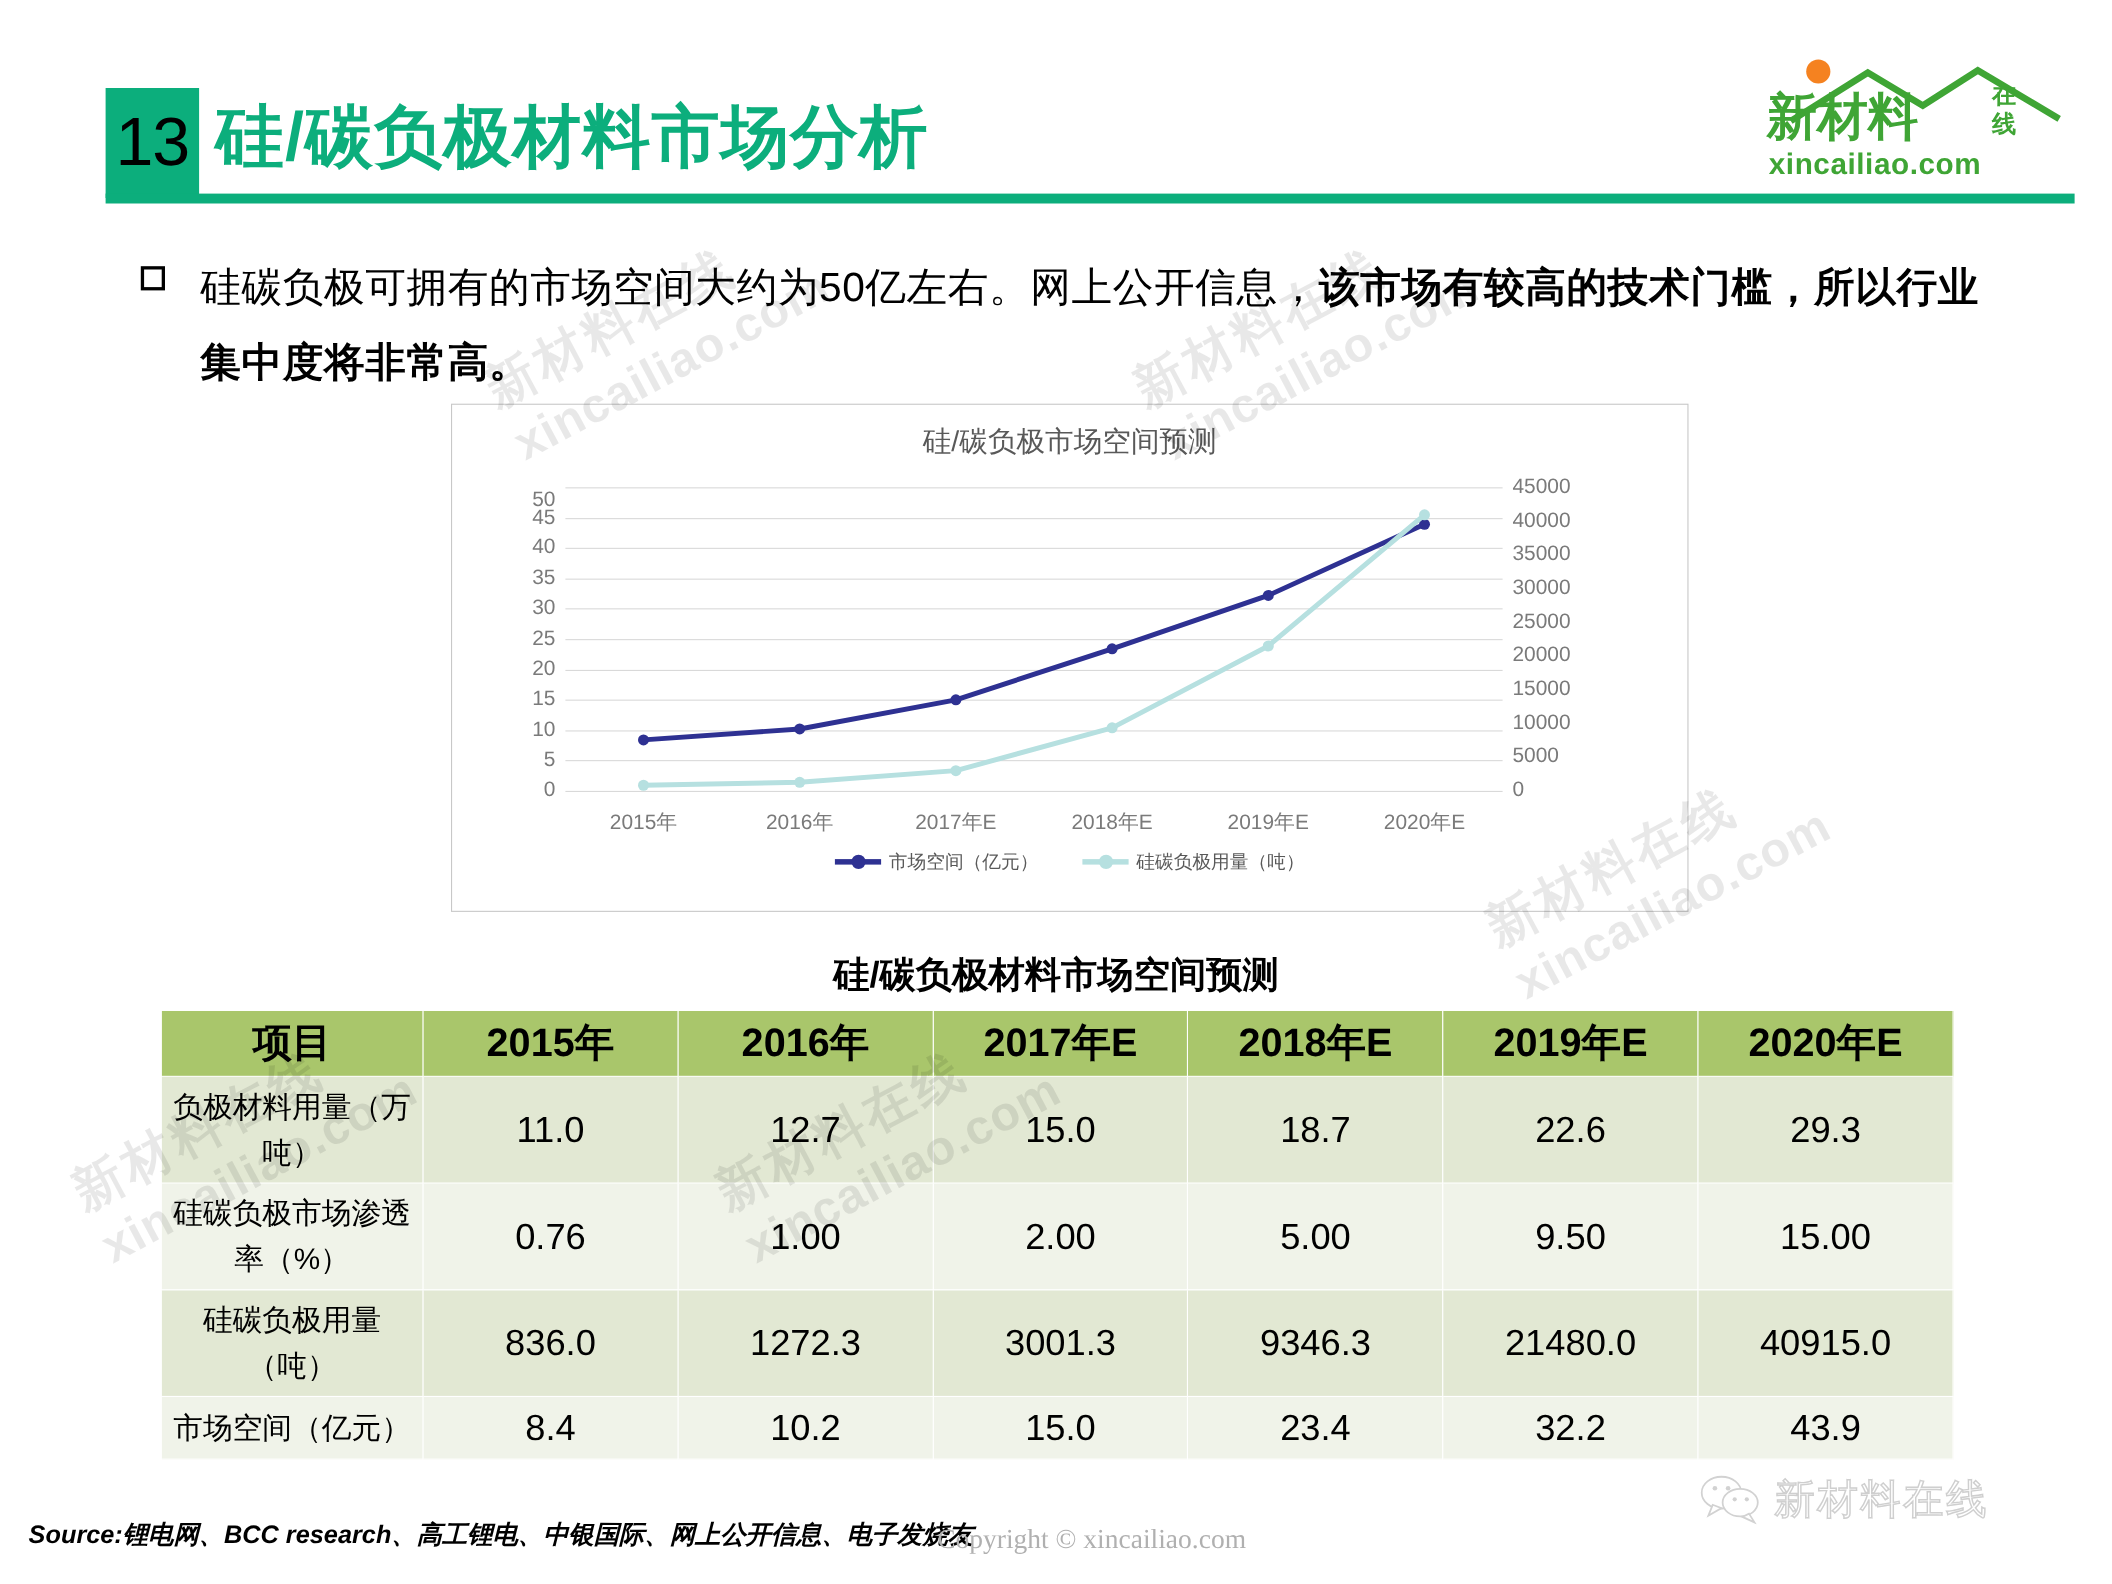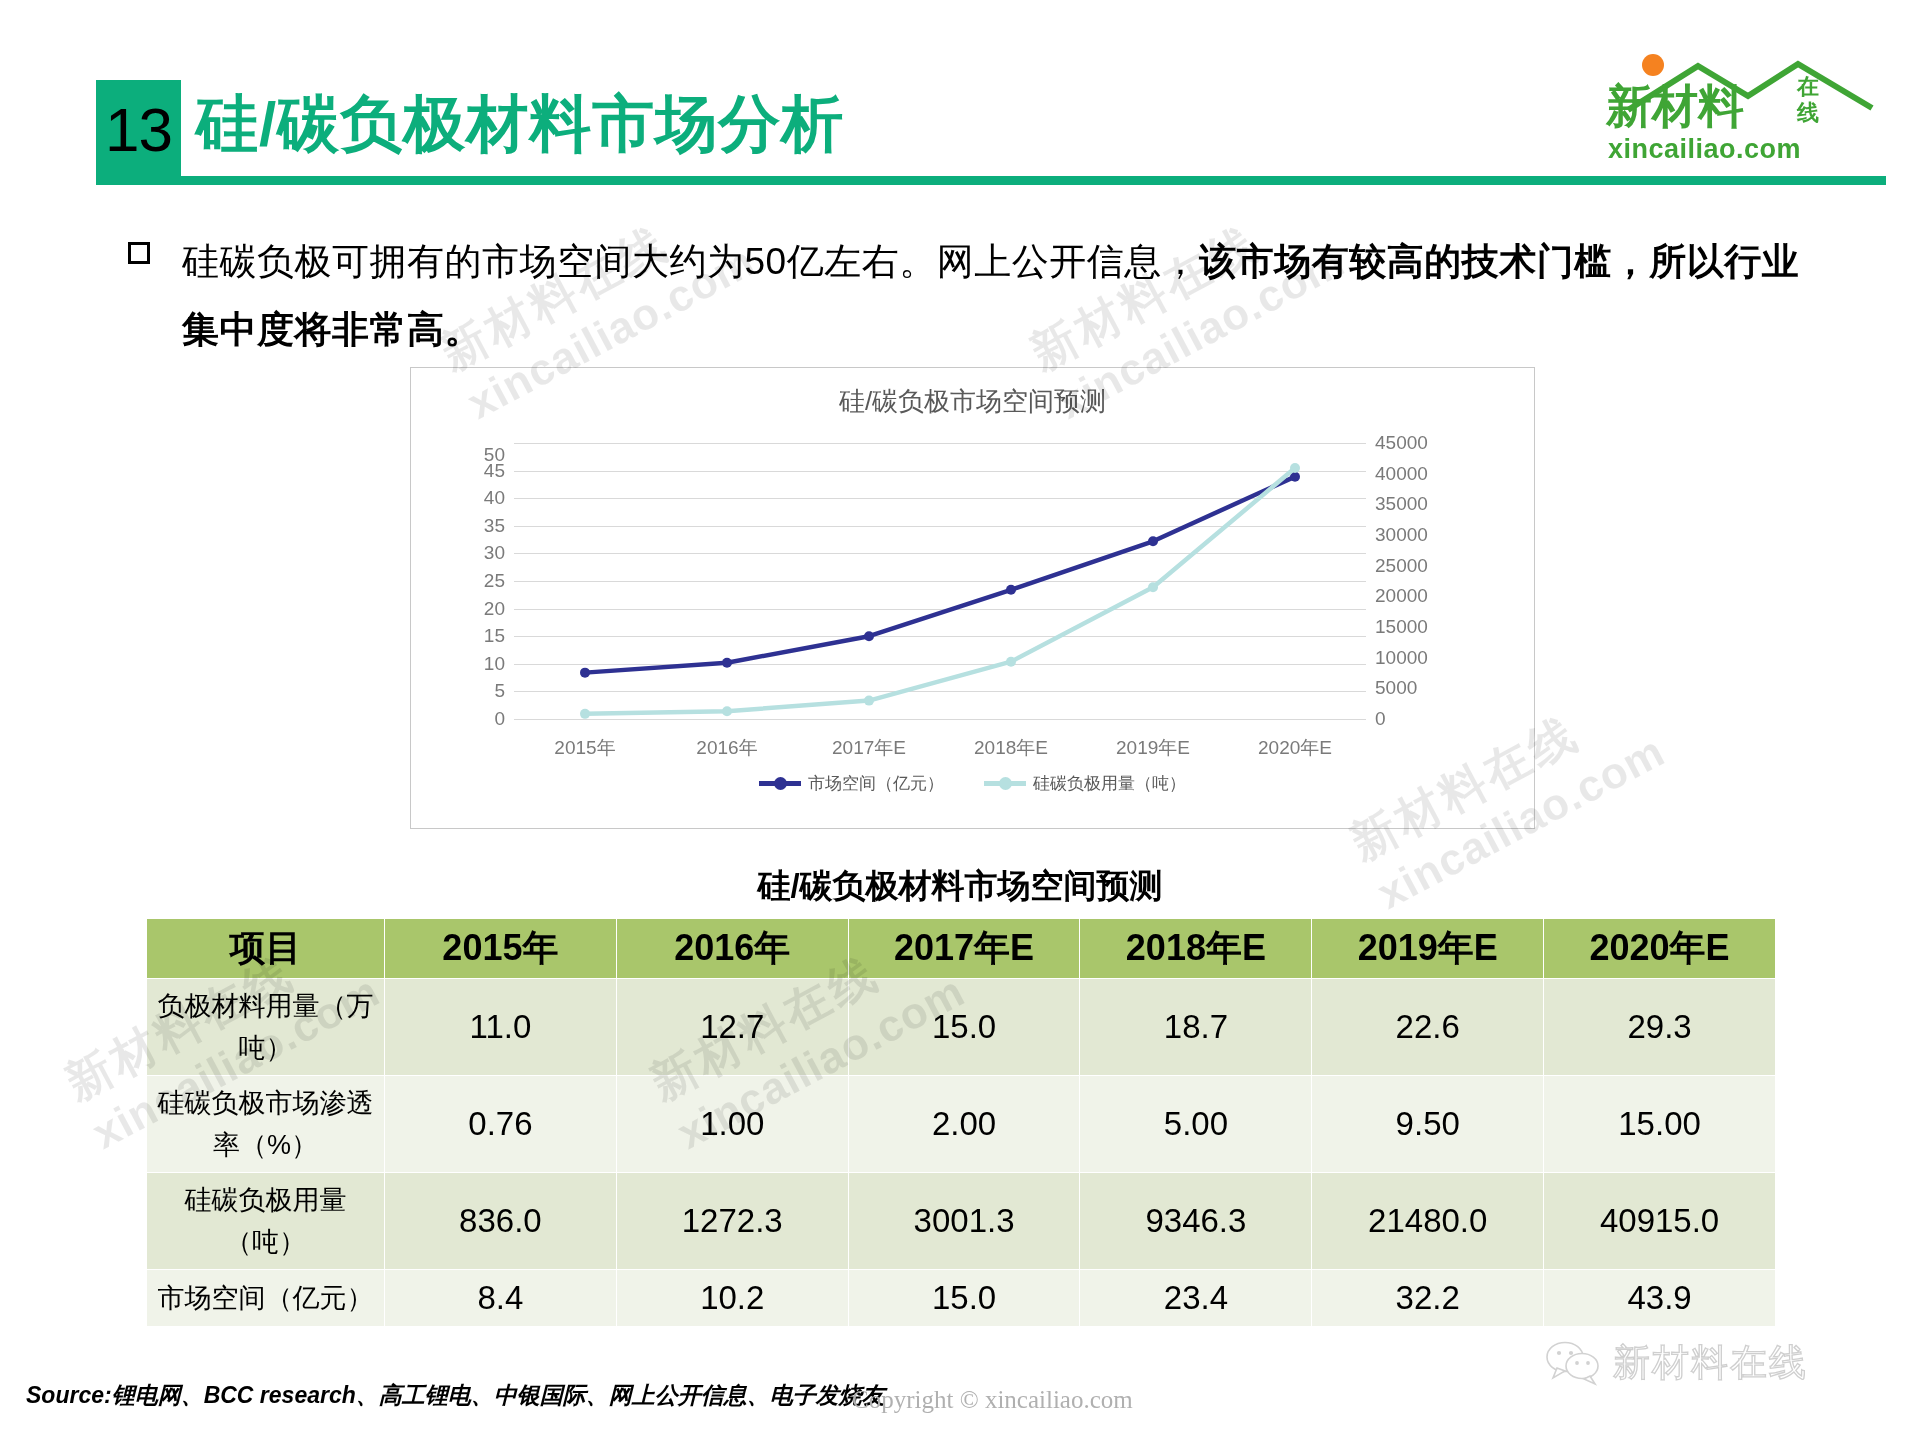--- a/index.html
+++ b/index.html
@@ -33,21 +33,21 @@
   #logo-dot {
     position:absolute; left:44px; top:16px; width:22px; height:22px;
     border-radius:50%; background:#F58220;
   }
   #logo-main {
     position:absolute; left:8px; top:42px;
     font-size:46px; font-weight:bold; color:#3FA535; letter-spacing:0px;
     line-height:52px;
   }
   #logo-sub {
-    position:absolute; left:190px; top:36px;
+    position:absolute; left:204px; top:36px;
     font-size:22px; font-weight:bold; color:#3FA535; line-height:26px;
     width:40px; text-align:center;
   }
   #logo-domain {
     position:absolute; left:10px; top:96px;
     font-size:27px; font-weight:bold; color:#3FA535; letter-spacing:0.5px;
   }
 
   
   #bullet-block { position:absolute; left:128px; top:228px; width:1700px; }

